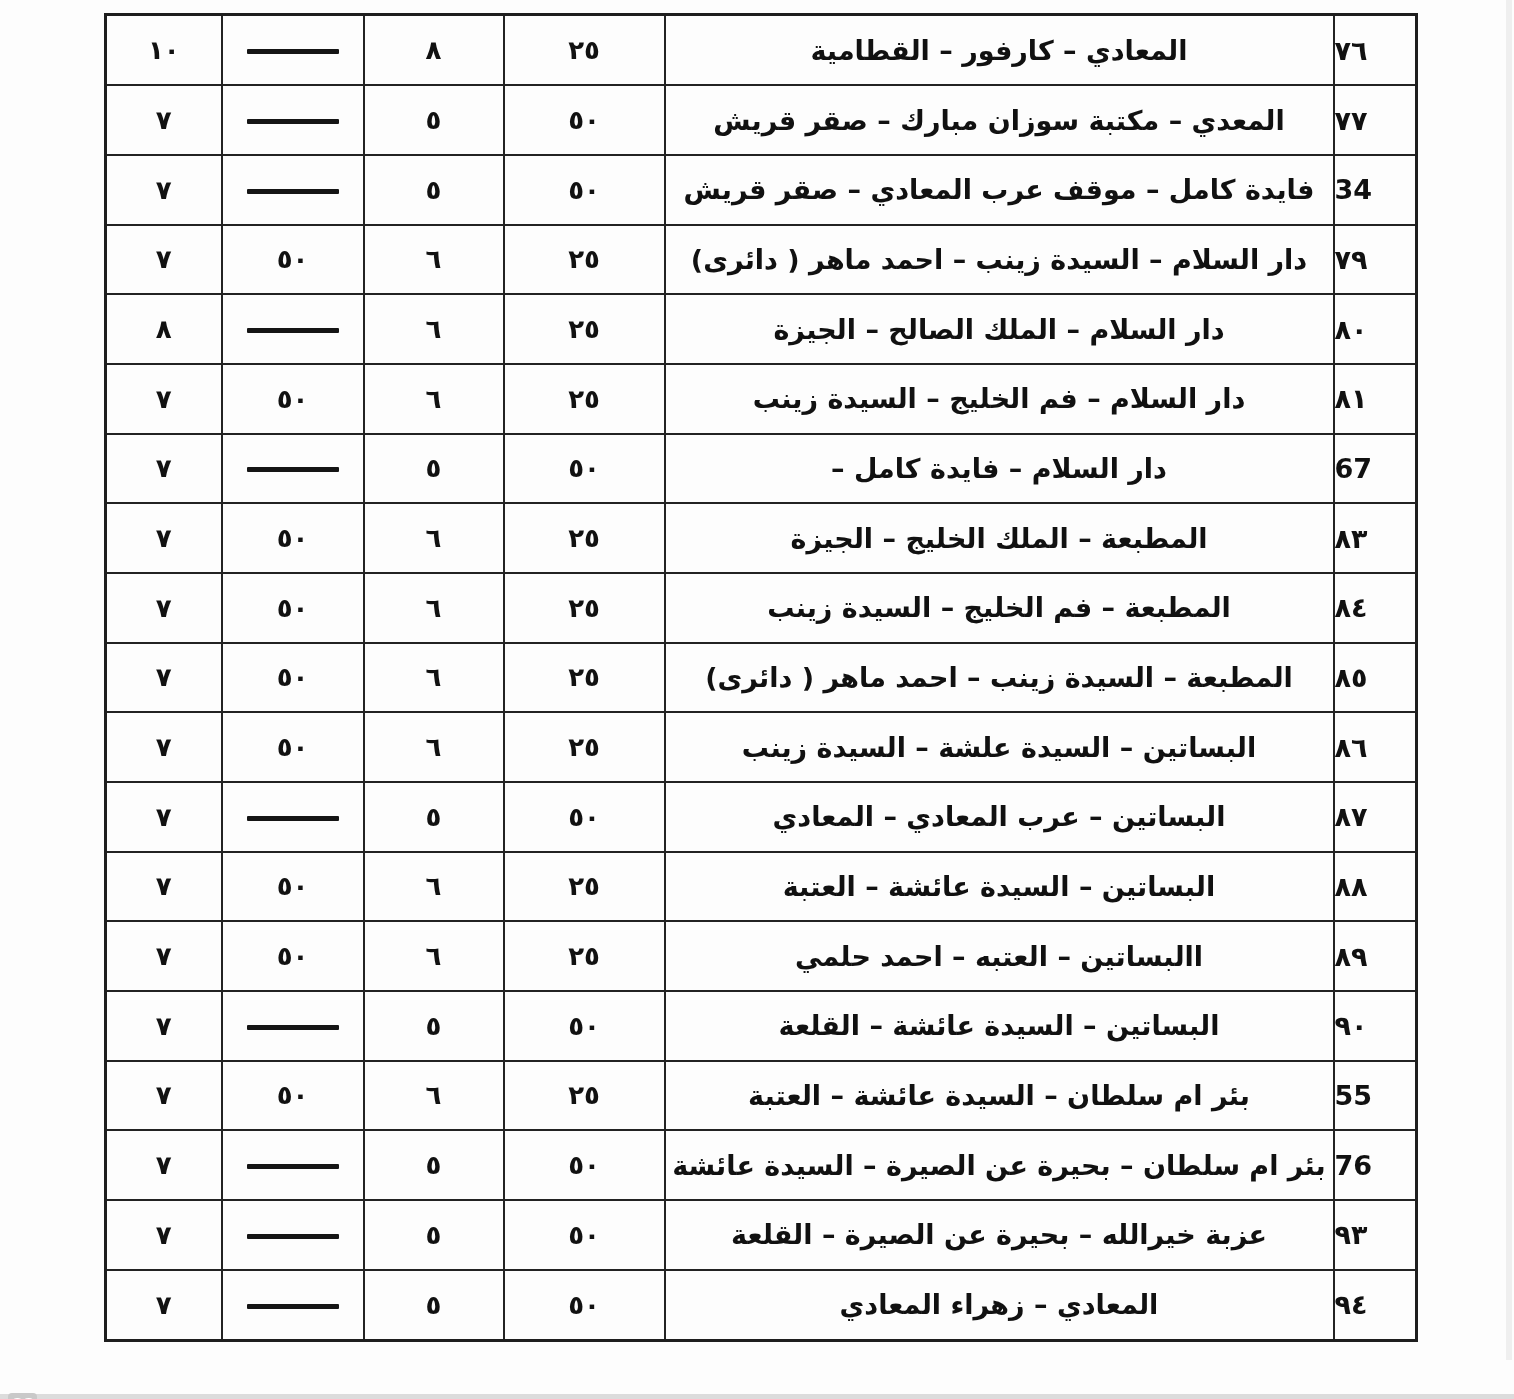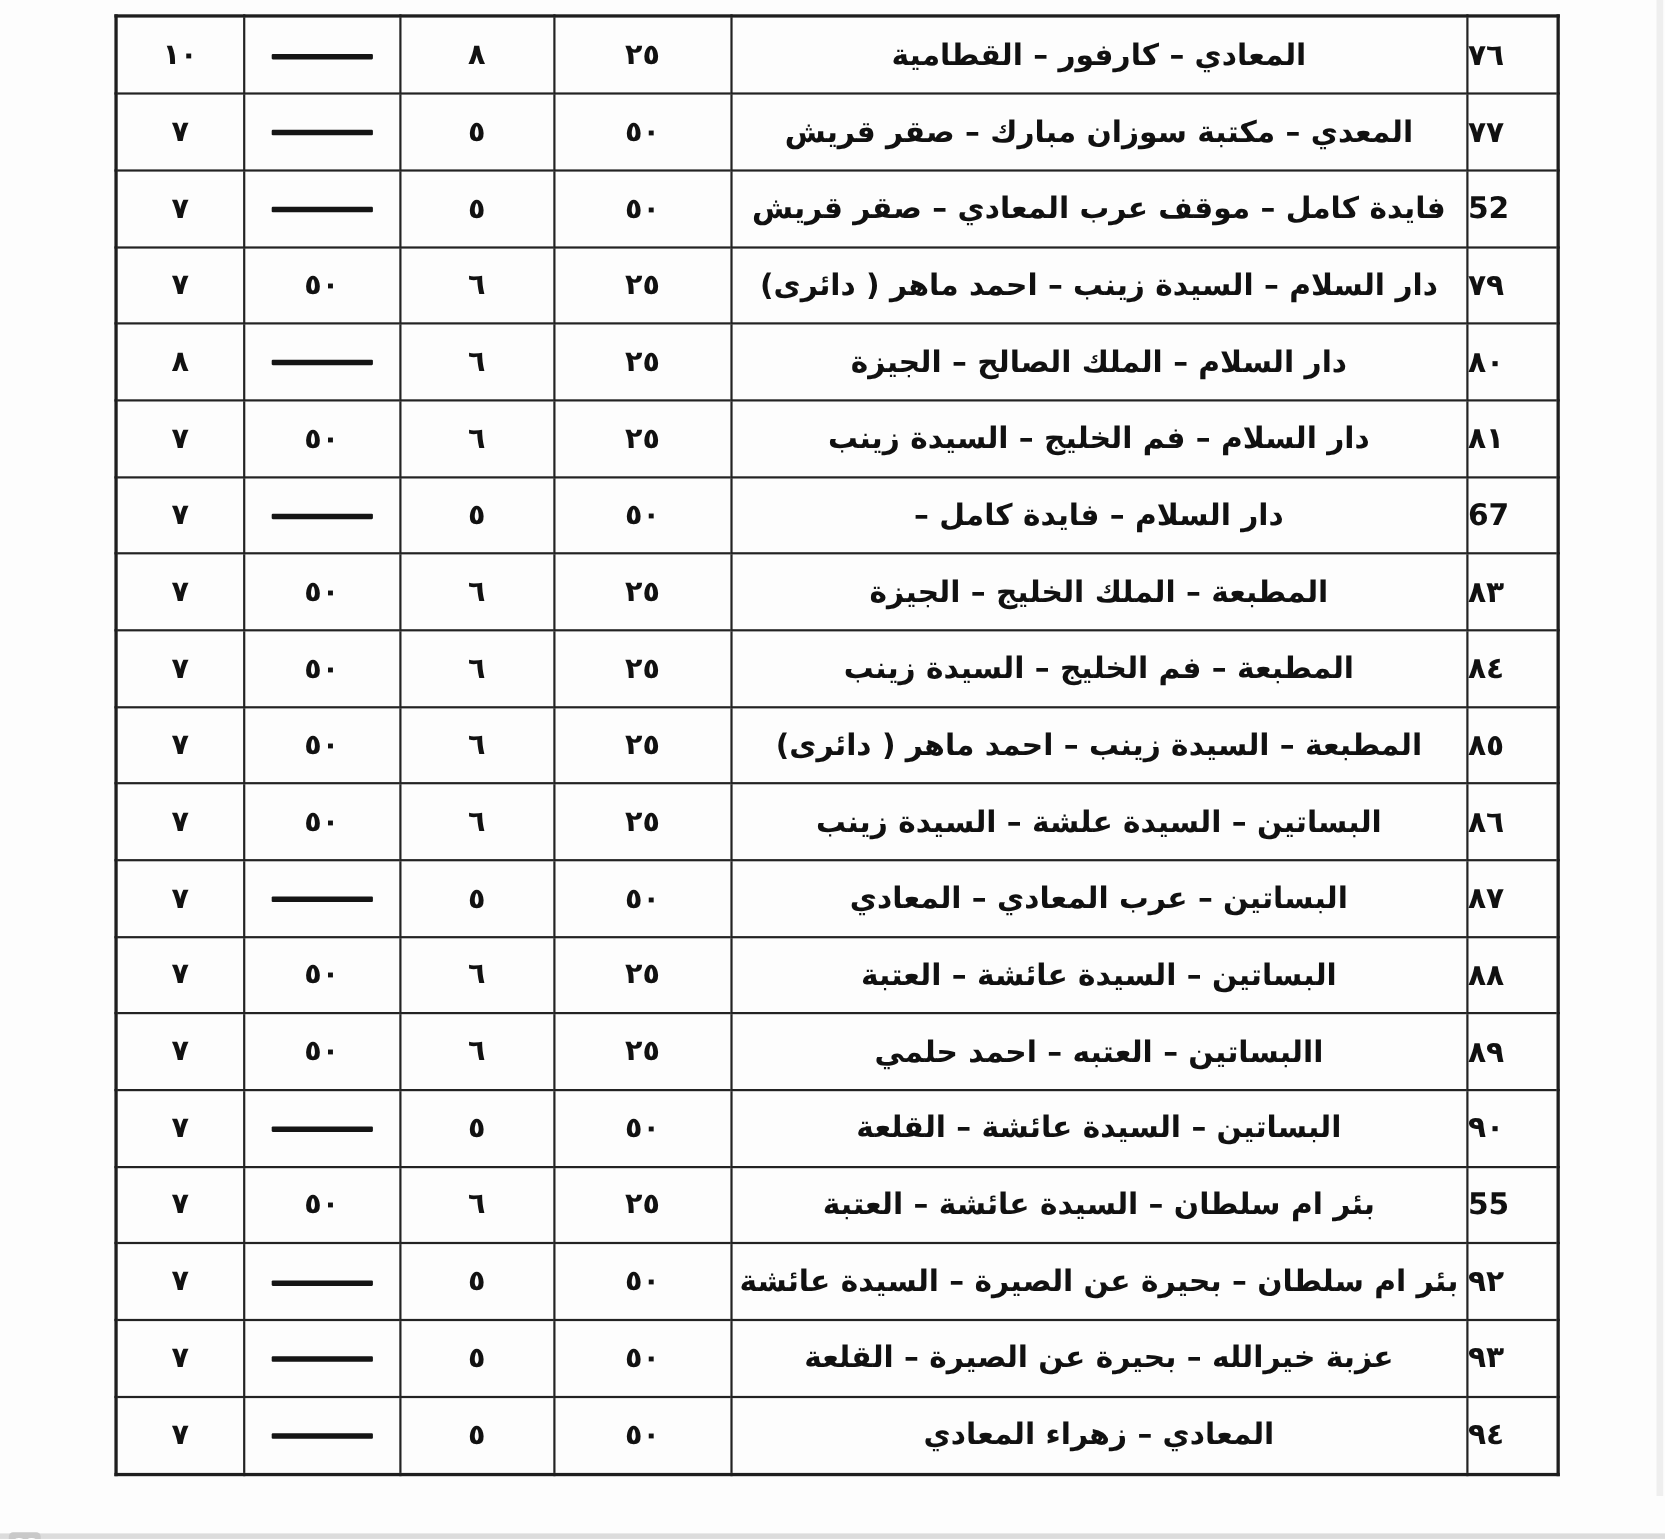--- a/index.html
+++ b/index.html
@@ -152,21 +152,21 @@
     <tr>
       <td class="c-num">٧٧</td>
       <td class="c-route">المعدي – مكتبة سوزان مبارك – صقر قريش</td>
       <td class="c-val">٥٠</td>
       <td class="c-val">٥</td>
       <td class="c-val"><span class="dash"></span></td>
       <td class="c-val">٧</td>
     </tr>
 
     <tr>
-      <td class="c-num">52</td>
+      <td class="c-num">34</td>
       <td class="c-route">فايدة كامل – موقف عرب المعادي – صقر قريش</td>
       <td class="c-val">٥٠</td>
       <td class="c-val">٥</td>
       <td class="c-val"><span class="dash"></span></td>
       <td class="c-val">٧</td>
     </tr>
 
     <tr>
       <td class="c-num">٧٩</td>
       <td class="c-route">دار السلام – السيدة زينب – احمد ماهر ( دائرى)</td>
@@ -278,21 +278,21 @@
     <tr>
       <td class="c-num">55</td>
       <td class="c-route">بئر ام سلطان – السيدة عائشة – العتبة</td>
       <td class="c-val">٢٥</td>
       <td class="c-val">٦</td>
       <td class="c-val">٥٠</td>
       <td class="c-val">٧</td>
     </tr>
 
     <tr>
-      <td class="c-num">٩٢</td>
+      <td class="c-num">76</td>
       <td class="c-route">بئر ام سلطان – بحيرة عن الصيرة – السيدة عائشة</td>
       <td class="c-val">٥٠</td>
       <td class="c-val">٥</td>
       <td class="c-val"><span class="dash"></span></td>
       <td class="c-val">٧</td>
     </tr>
 
     <tr>
       <td class="c-num">٩٣</td>
       <td class="c-route">عزبة خيرالله – بحيرة عن الصيرة – القلعة</td>

